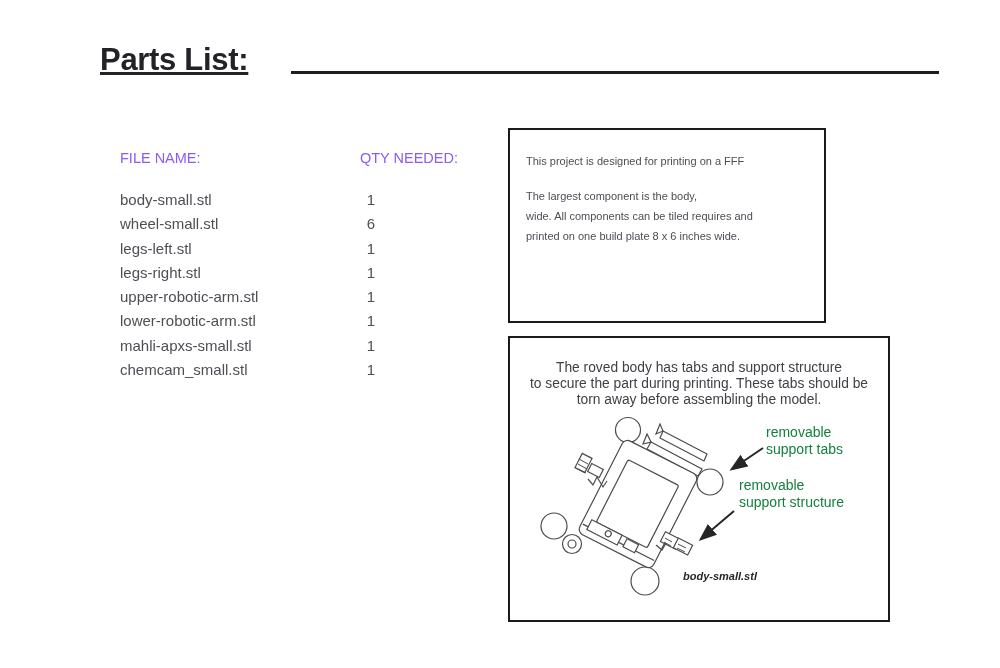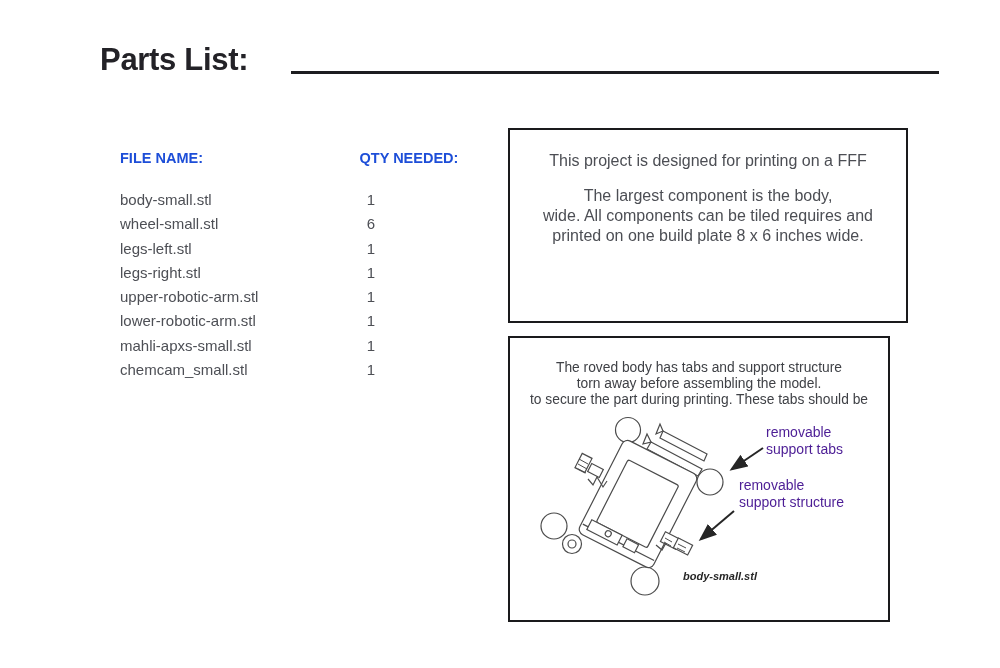--- a/index.html
+++ b/index.html
@@ -8,59 +8,60 @@
     background:#ffffff;
     font-family:"Liberation Sans", sans-serif;
     position:relative;
     overflow:hidden;
     color:#4d4f55;
   }
   .page-title {
     position:absolute; left:100px; top:42px;
     font-size:31px; font-weight:bold; color:#232227;
     letter-spacing:-0.3px;
+    text-decoration:underline;
   }
   .title-rule {
     position:absolute; left:291px; top:71px;
     width:648px; height:3px; background:#1d1d20;
   }
 
   
-  .tbl-header { position:absolute; top:150px; font-size:14.5px; font-weight:bold; color:#1d4ed8; }
+  .tbl-header { position:absolute; top:150px; font-size:14.5px; font-weight:normal; color:#8b5cf6; }
   .hdr-file { left:120px; }
   .hdr-qty  { left:318px; width:112px; text-align:center;margin-left:35px; }
   .rows { position:absolute; left:120px; top:191px; }
   .part-row { position:relative; height:24.3px; width:320px; }
   .part-file { font-size:15px; color:#4d4f55; }
   .part-qty  { position:absolute; left:195px; top:0; width:112px; text-align:center; font-size:15px; color:#4d4f55; }
 
   
   .panel {
     position:absolute; box-sizing:border-box;
     border:2.5px solid #1a1a1c; background:#ffffff;
   }
   .info-box {
-    left:508px; top:128px; width:400px; height:195px;
+    left:508px; top:128px; width:318px; height:195px;
     padding:21px 16px 0 16px;
-    text-align:center; font-size:16px; line-height:20px; color:#4c4e54;
+    font-size:11px; line-height:20px; color:#4c4e54;
   }
   .info-gap { height:15px; }
   .diagram-box {
     left:508px; top:336px; width:382px; height:286px;
   }
   .diagram-note {
     padding:22px 14px 0 14px;
     text-align:center; 
     font-size:13.8px; line-height:16.2px; color:#3f4146;
   }
 
   
   .fig-svg { position:absolute; left:510px; top:338px; }
   .fig-label {
-    position:absolute; font-size:14px; line-height:16.5px; color:#4c1d95;
+    position:absolute; font-size:14px; line-height:16.5px; color:#15803d;
   }
   .lbl-tabs { left:766px; top:424px; width:100px; }
   .lbl-structure { left:739px; top:477px; width:140px; }
   .fig-caption {
     position:absolute; left:683px; top:570px;
     font-size:11px; font-weight:bold; font-style:italic; color:#262626;
   }
 </style>
 </head>
 <body>
@@ -110,22 +111,22 @@
   <div>This project is designed for printing on a FFF</div>
   <div class="info-gap"></div>
   <div>The largest component is the body,</div>
   <div>wide. All components can be tiled requires and</div>
   <div>printed on one build plate 8 x 6 inches wide.</div>
 </div>
 
 <div class="panel diagram-box">
   <div class="diagram-note">
     <div>The roved body has tabs and support structure</div>
+    <div>to secure the part during printing. These tabs should be</div>
     <div>torn away before assembling the model.</div>
-    <div>to secure the part during printing. These tabs should be</div>
   </div>
 </div>
 
 <svg class="fig-svg" width="379" height="280" viewBox="0 0 379 280">
   <defs>
     <marker id="ah" markerWidth="9" markerHeight="7" refX="7.5" refY="3.5" orient="auto">
       <path d="M0,0 L9,3.5 L0,7 z" fill="#262626"></path>
     </marker>
   </defs>
   <g stroke="#4b4b4b" stroke-width="1.2" fill="#ffffff">

